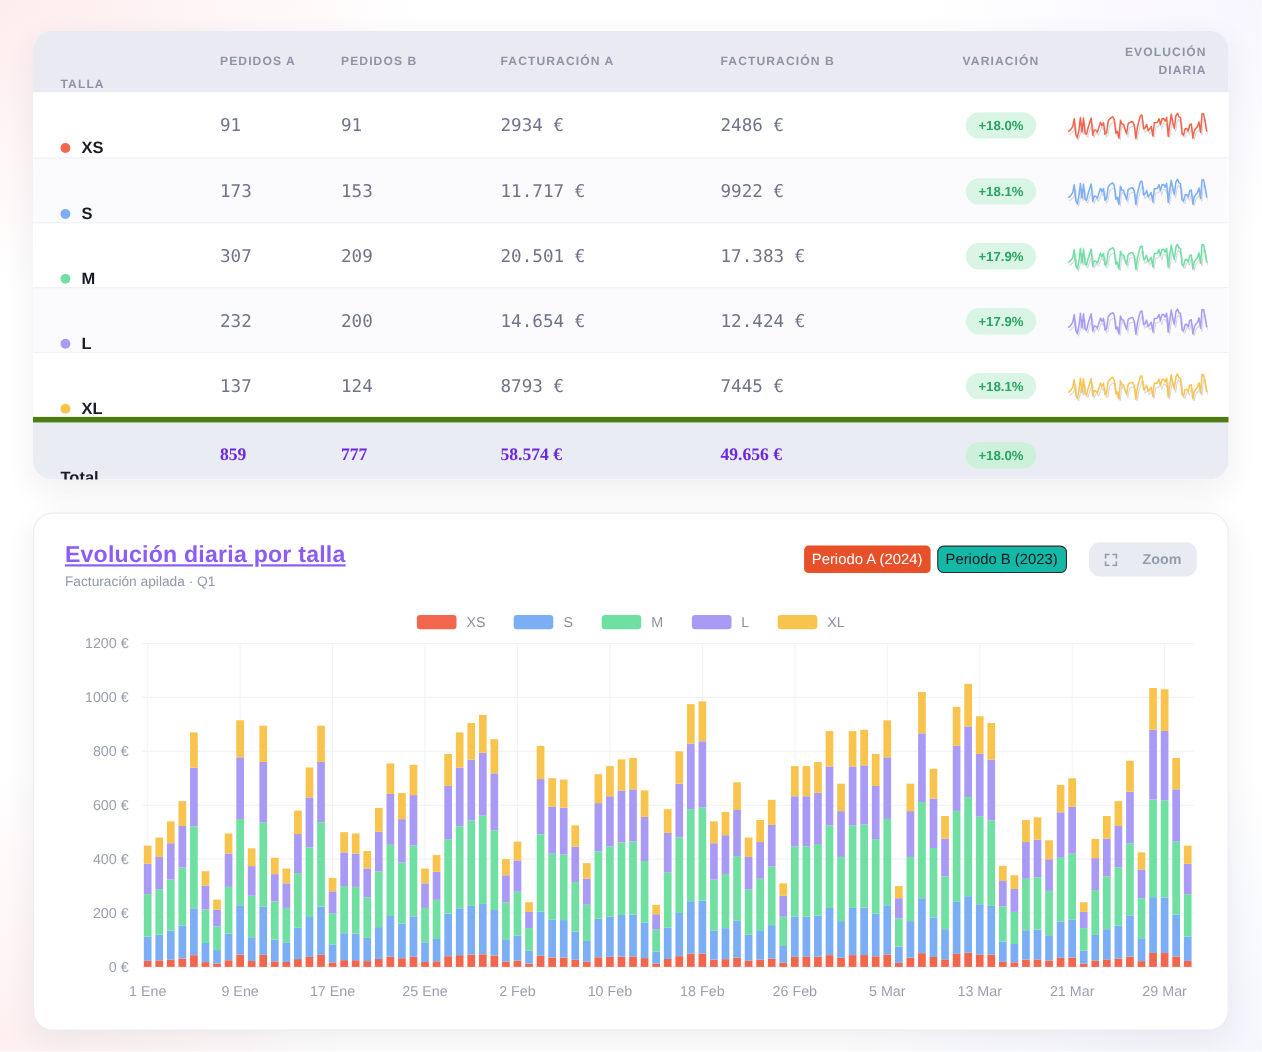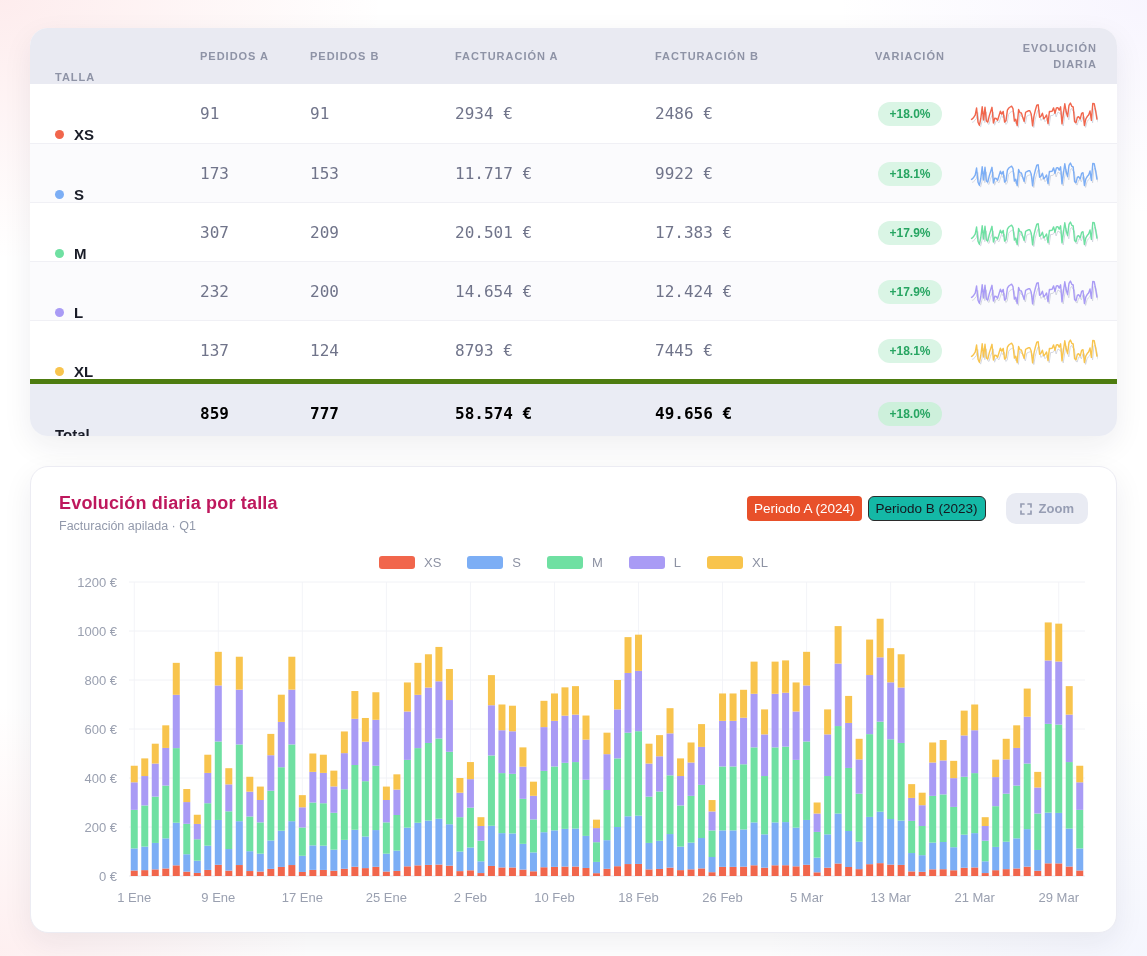--- a/index.html
+++ b/index.html
@@ -44,44 +44,44 @@
   .dot { width:9px; height:9px; border-radius:50%; flex:0 0 auto; }
   .size-label { font-size:15px; font-weight:700; color:#191c27; }
   .mono { font-family:"DejaVu Sans Mono", monospace; font-size:16px; color:#70748a; }
   .badge {
     display:inline-block; background:#daf5e5; color:#27a562;
     font-size:12px; font-weight:700; padding:5px 11px; border-radius:999px;
   }
   .spark { width:128px; height:30px; display:inline-block; vertical-align:middle; }
   .trow.total { background:#eaecf4; height:57px; border-top:5px solid #4d7c0f; }
   .trow.total .size-label { font-size:15px; }
-  .trow.total .mono { font-weight:700; color:#000000; }
+  .trow.total .mono { font-weight:700; color:#6d28d9;font-family:Liberation Serif, serif; }
   .trow.total .badge { background:#cdf0db; }
   
   .chart-card { padding:26px 28px 18px 28px; border:1px solid #ececf3; }
   .chart-head { display:flex; justify-content:space-between; align-items:flex-start; }
-  .chart-title { font-size:18px; font-weight:700; color:#be185d; letter-spacing:0.01em; }
+  .chart-title { font-size:21px; font-weight:700; color:#8b5cf6; letter-spacing:0.01em;text-decoration:underline; }
   .chart-subtitle { font-size:12.5px; color:#9299ab; margin-top:5px; }
   .btns { display:flex; align-items:center; gap:6px; }
   .btn-period-a {
     background:#e8502a; color:#ffffff; border:none; border-radius:4px;
     font-family:"Liberation Sans", sans-serif;
     font-size:13.5px; padding:5px 7px; cursor:pointer;
   }
   .btn-period-b {
     background:#14b8a6; color:#15171f; border:1.5px solid #2b2b2b; border-radius:6px;
     font-family:"Liberation Sans", sans-serif;
     font-size:13.5px; padding:4px 7px; cursor:pointer;
   }
   .btn-zoom {
     margin-left:14px;
     background:#e9ebf3; color:#969db3; border:none; border-radius:10px;
     font-family:"Liberation Sans", sans-serif;
     font-size:13px; font-weight:700; padding:8px 14px; cursor:pointer;
-    display:flex; align-items:center; gap:7px;
+    display:flex; align-items:center; gap:23px;
   }
   .legend { display:flex; justify-content:center; gap:26px; margin:22px 0 6px 0; }
   .legend-item { display:flex; align-items:center; gap:9px; cursor:pointer; }
   .legend-swatch { width:36px; height:13px; border-radius:3px; }
   .legend-label { font-size:13px; color:#8d92a3; }
   .axis-text { font-size:13px; fill:#9aa0b0; }
 </style>
 </head>
 <body>
 

